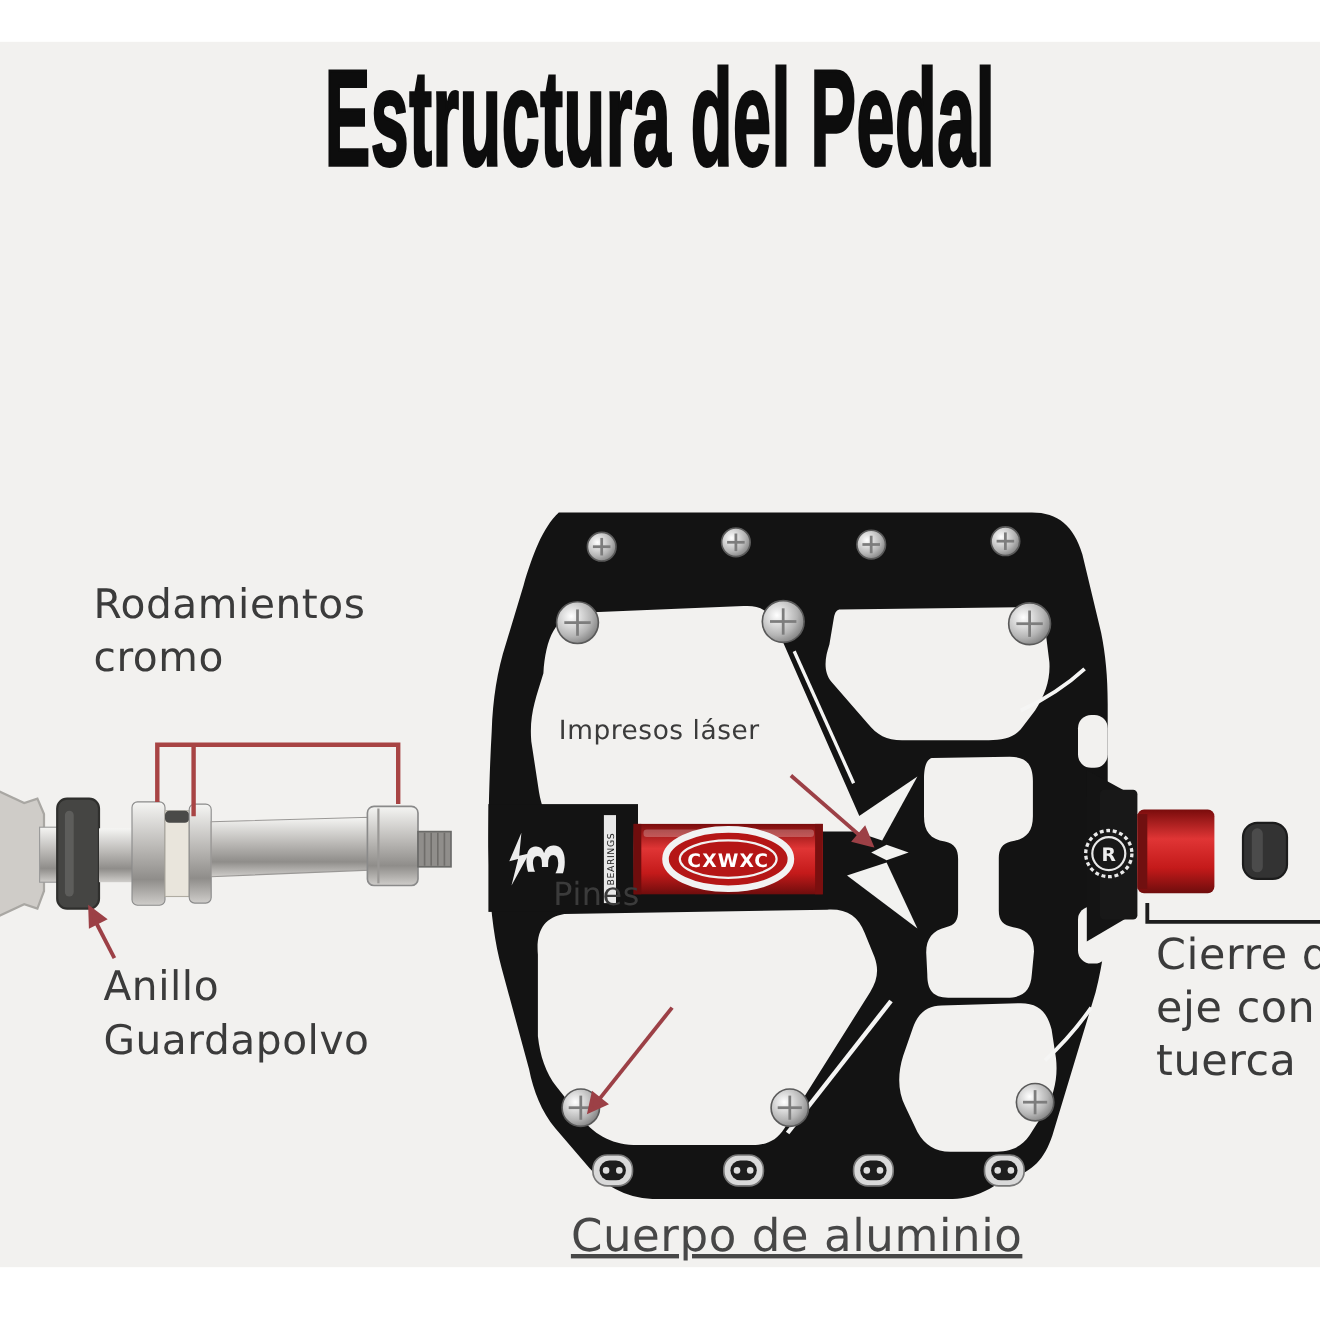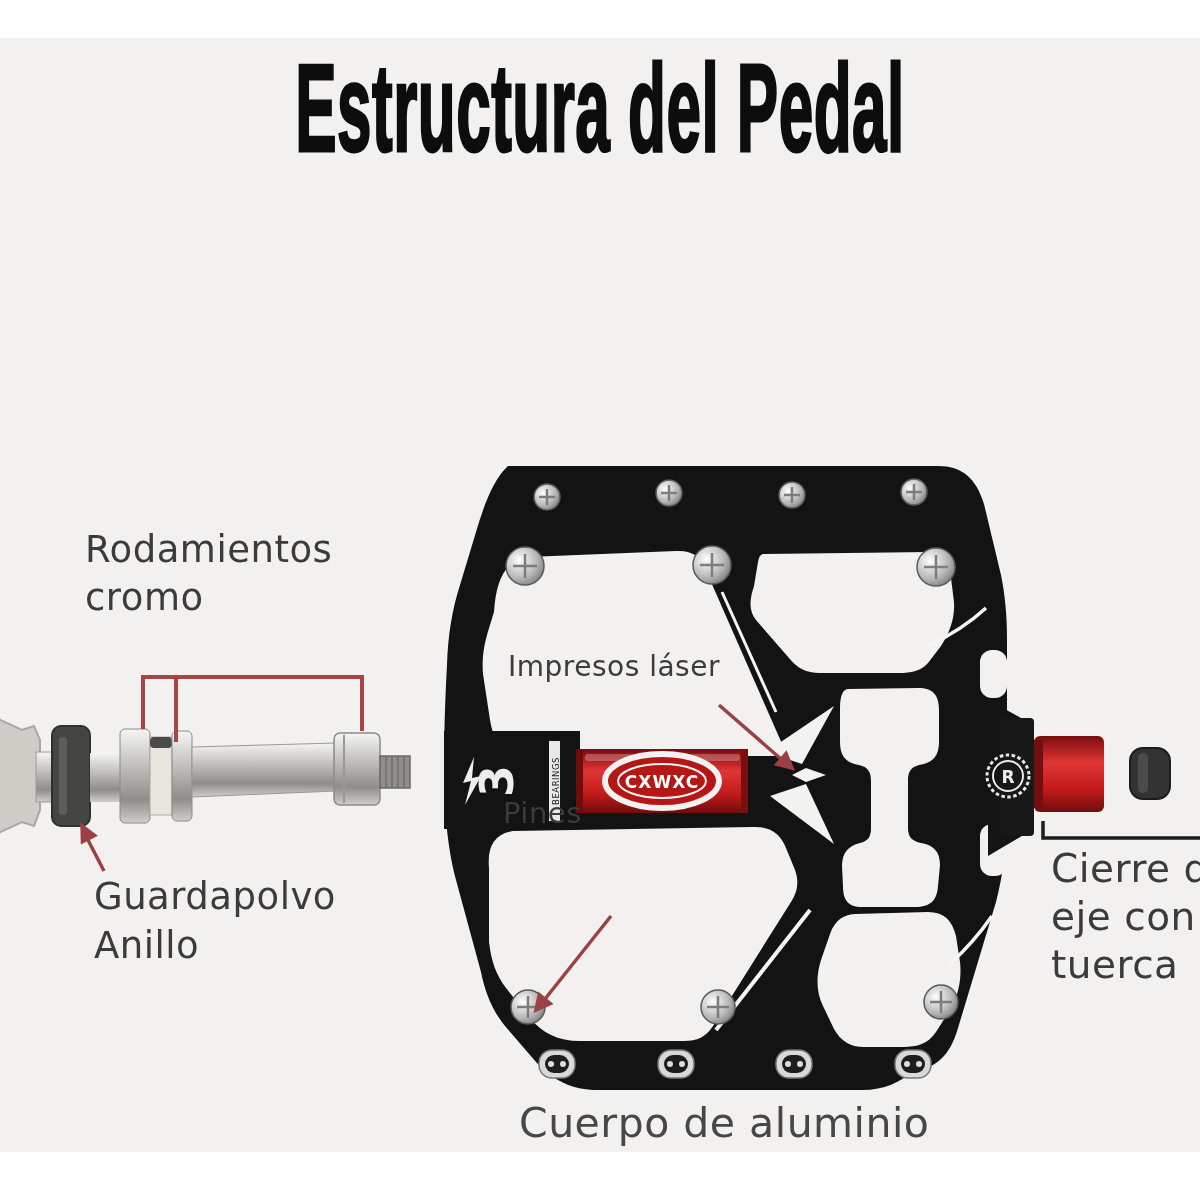--- a/index.html
+++ b/index.html
@@ -8,24 +8,24 @@
   #strip-top{top:0;height:38px;}
   #strip-bottom{top:1152px;height:48px;}
   .title{position:absolute;top:40px;left:50%;
     transform:translateX(-50%) scaleX(0.5);
     font-family:"Liberation Sans",sans-serif;font-weight:900;font-size:124px;
     line-height:1.1;color:#0d0d0d;-webkit-text-stroke:3px #0d0d0d;
     white-space:nowrap;letter-spacing:1px;}
   .lbl{position:absolute;color:#3b3b3b;letter-spacing:0.5px;white-space:nowrap;}
   #lbl-bearings{left:46px;top:526px;font-size:37px;line-height:48px;margin-left:39px;}
   #lbl-anillo{left:94px;top:872px;font-size:37px;line-height:49px;}
-  #lbl-laser{left:508px;top:650px;font-size:28px;}
+  #lbl-laser{left:508px;top:650px;font-size:24px;}
   #lbl-pines{left:503px;top:790px;font-size:29px;line-height:47px;}
   #lbl-cierre{left:1051px;top:845px;font-size:39px;line-height:48px;}
-  #lbl-cuerpo{left:519px;top:1099px;font-size:41px;color:#474747;}
+  #lbl-cuerpo{left:519px;top:1099px;font-size:41px;color:#474747;text-decoration:underline;}
   svg{position:absolute;left:0;top:0;}
 </style>
 </head>
 <body>
 
 <div class="strip" id="strip-top"></div>
 <div class="strip" id="strip-bottom"></div>
 
 <div class="title">Estructura del Pedal</div>
 
@@ -210,22 +210,22 @@
   </g>
   <path d="M 1043,821 L 1043,838 L 1210,838" fill="none" stroke="#1d1d1d" stroke-width="3.5"></path>
 </svg>
 
 <div class="lbl" id="lbl-bearings">
   <div>Rodamientos</div>
   <div>cromo</div>
 </div>
 
 <div class="lbl" id="lbl-anillo">
+  <div>Anillo</div>
   <div>Guardapolvo</div>
-  <div>Anillo</div>
 </div>
 
 <div class="lbl" id="lbl-laser">Impresos láser</div>
 
 <div class="lbl" id="lbl-pines">
   <div>Pines</div>
 </div>
 
 <div class="lbl" id="lbl-cierre">
   <div>Cierre de</div>

